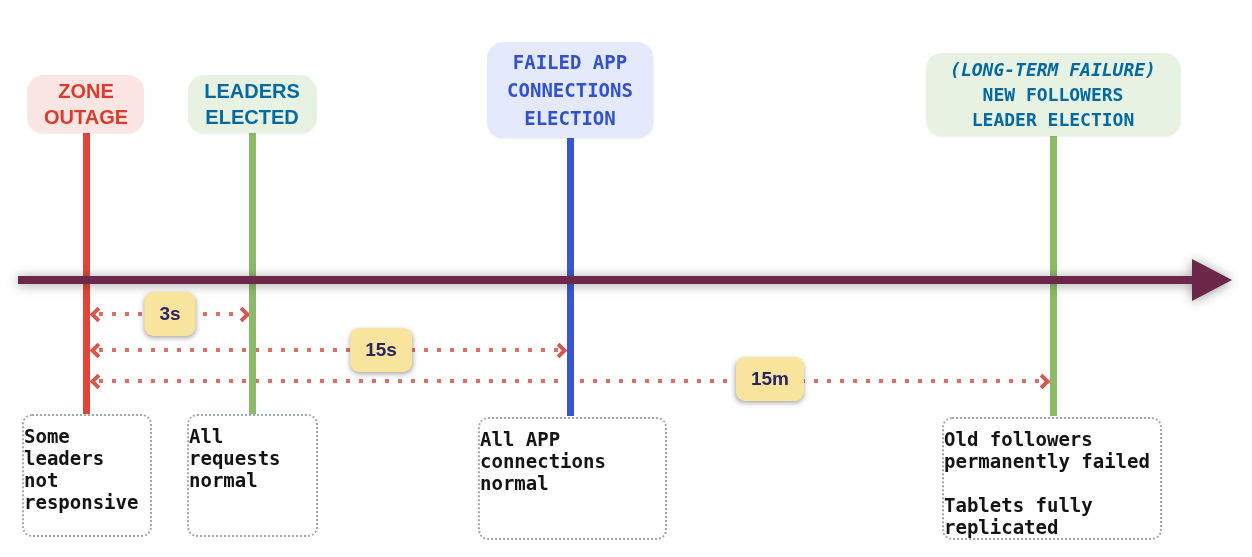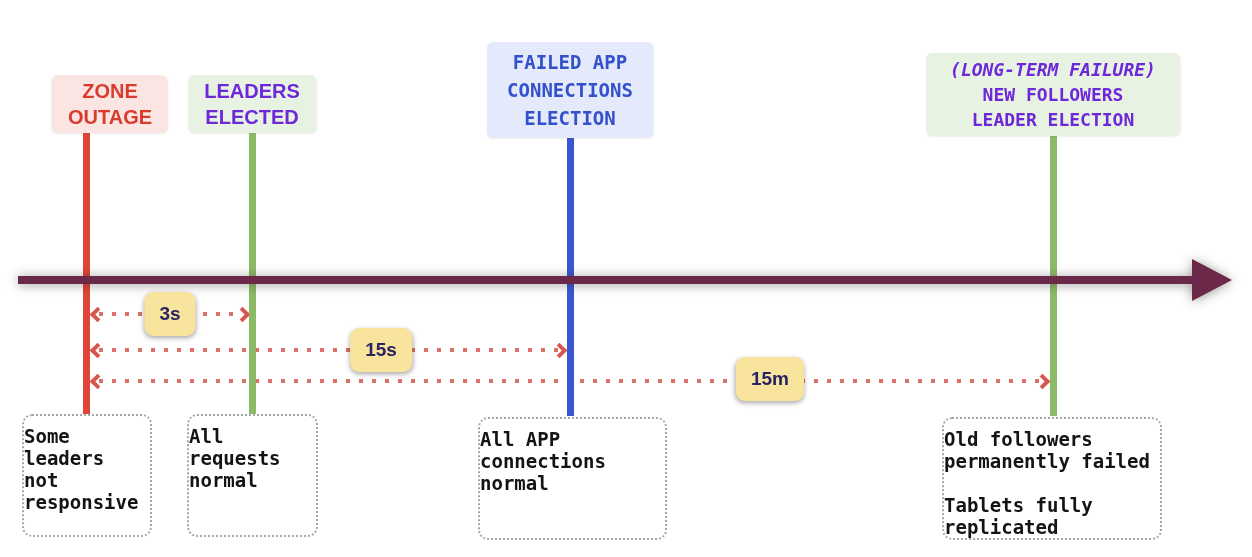--- a/index.html
+++ b/index.html
@@ -79,39 +79,39 @@
     box-shadow: 0 2px 5px rgba(0,0,0,0.35);
     z-index: 5;
     white-space: nowrap;
   }
 
   
   .toplabel {
     position: absolute;
     transform: translateX(-50%);
     text-align: center;
-    border-radius: 6px;
+    border-radius: 16px;
     padding: 3px 16px;
     z-index: 4;
     white-space: nowrap;
     box-shadow: 0 1px 2px rgba(0,0,0,0.07);
   }
   .toplabel .lbl-line { font-weight: 700; }
   .toplabel.sans .lbl-line {
     font-family: "Liberation Sans", sans-serif;
     font-size: 20px; line-height: 26px;
   }
   .toplabel.mono .lbl-line {
     font-family: "DejaVu Sans Mono", monospace;
     font-size: 19px; line-height: 28px;
   }
   .toplabel.mono.tight .lbl-line { font-size: 18px; line-height: 25px; }
   .lbl-line.italic { font-style: italic; }
-  .toplabel.red-style   { background: #FBE5E3; color: #D93B2C; margin-left: 24px; }
-  .toplabel.green-style { background: #E8F2E2; color: #6d28d9; }
+  .toplabel.red-style   { background: #FBE5E3; color: #D93B2C; }
+  .toplabel.green-style { background: #E8F2E2; color: #0369a1; }
   .toplabel.blue-style  { background: #E4EAFB; color: #3351CB; padding: 6px 20px; }
 
   
   .note {
     position: absolute;
     height: 123px;
     background: #ffffff;
     border: 2px dotted #A2A7AE;
     border-radius: 10px;
     text-align: left;

